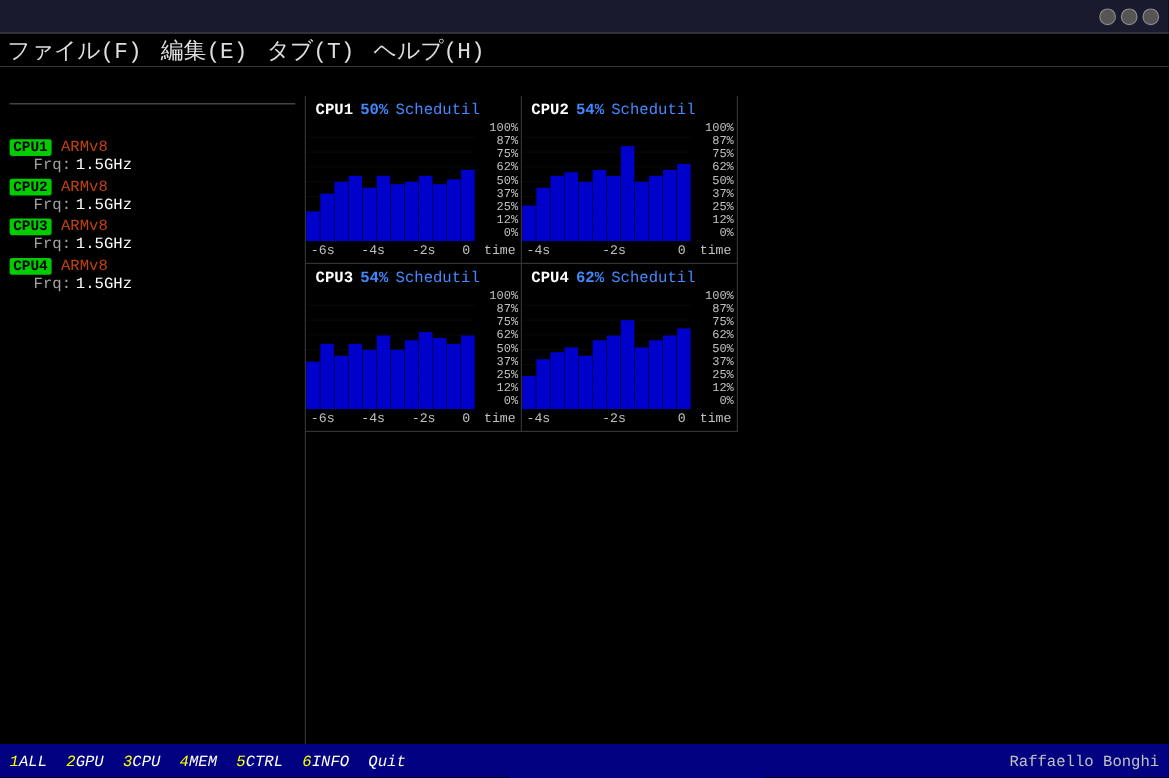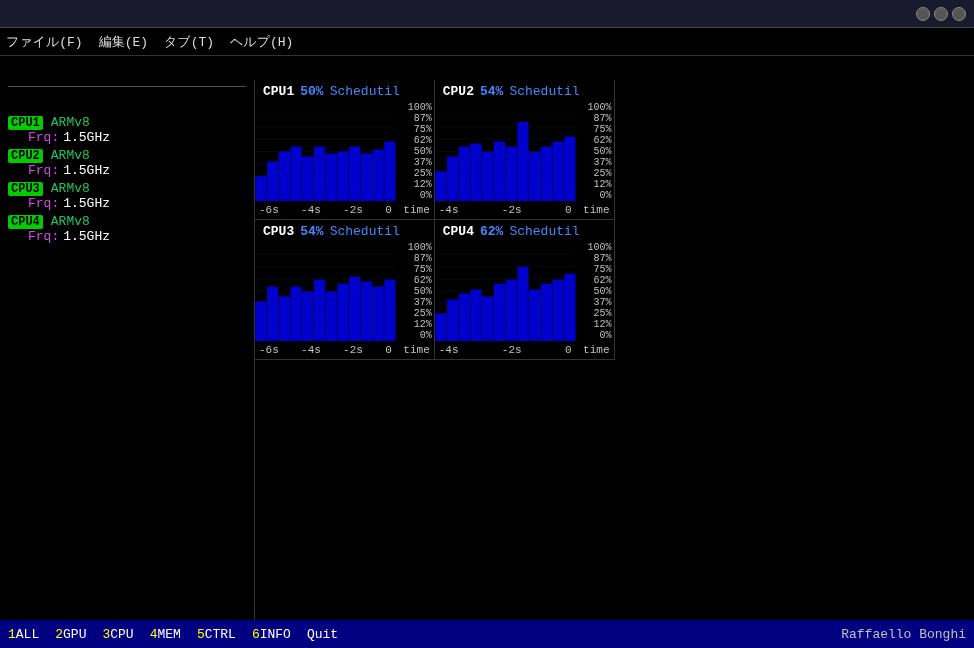--- a/index.html
+++ b/index.html
@@ -41,21 +41,21 @@
       display: inline-block;
       cursor: pointer;
     }
 
     
     #menu-bar {
       background: #000;
       border-bottom: 1px solid #333;
       padding: 3px 6px;
       color: #ddd;
-      font-size: 13px;
+      font-size: 19px;
       height: 28px;
       display: flex;
       align-items: center;
       gap: 16px;
     }
     .menu-item { cursor: pointer; }
 
     
     #sysinfo-bar {
       background: #000;
@@ -86,34 +86,34 @@
     #left-panel .section-title {
       color: #fff;
       font-size: 14px;
       font-weight: bold;
       border-bottom: 1px solid #555;
       margin-bottom: 4px;
       padding-bottom: 2px;
     }
     .info-row { display: flex; gap: 4px; margin: 2px 0; }
     .info-label { color: #fff; font-weight: bold; }
-    .info-value { color: #22c55e; }
+    .info-value { color: #c2410c; }
     .cpu-badge {
       display: inline-block;
       background: #00cc00;
       color: #000;
       font-weight: bold;
       padding: 0 3px;
       border-radius: 2px;
       font-size: 12px;
       margin-right: 4px;
     }
     .cpu-row { margin: 3px 0 0 0; display: flex; align-items: center; gap: 4px; }
     .frq-row { margin: 0 0 3px 20px; display: flex; gap: 4px; }
-    .frq-label { color: #d946ef; }
+    .frq-label { color: #a3a3a3; }
     .frq-value { color: #fff; font-weight: normal; }
 
     
     #right-panel {
       flex: 1;
       display: grid;
       grid-template-columns: 1fr 1fr;
       grid-template-rows: 1fr 1fr;
       background: #000;
     }
@@ -124,20 +124,21 @@
       height: 28px;
       display: flex;
       align-items: center;
       padding: 0 8px;
       font-size: 13px;
       color: #fff;
     }
     .status-item {
       margin-right: 16px;
       cursor: pointer;
+      font-style: italic;
     }
     .status-num { color: #ffff00; }
     #credit {
       margin-left: auto;
       color: #c0c0c0;
     }
   </style>
 </head>
 <body>
 

